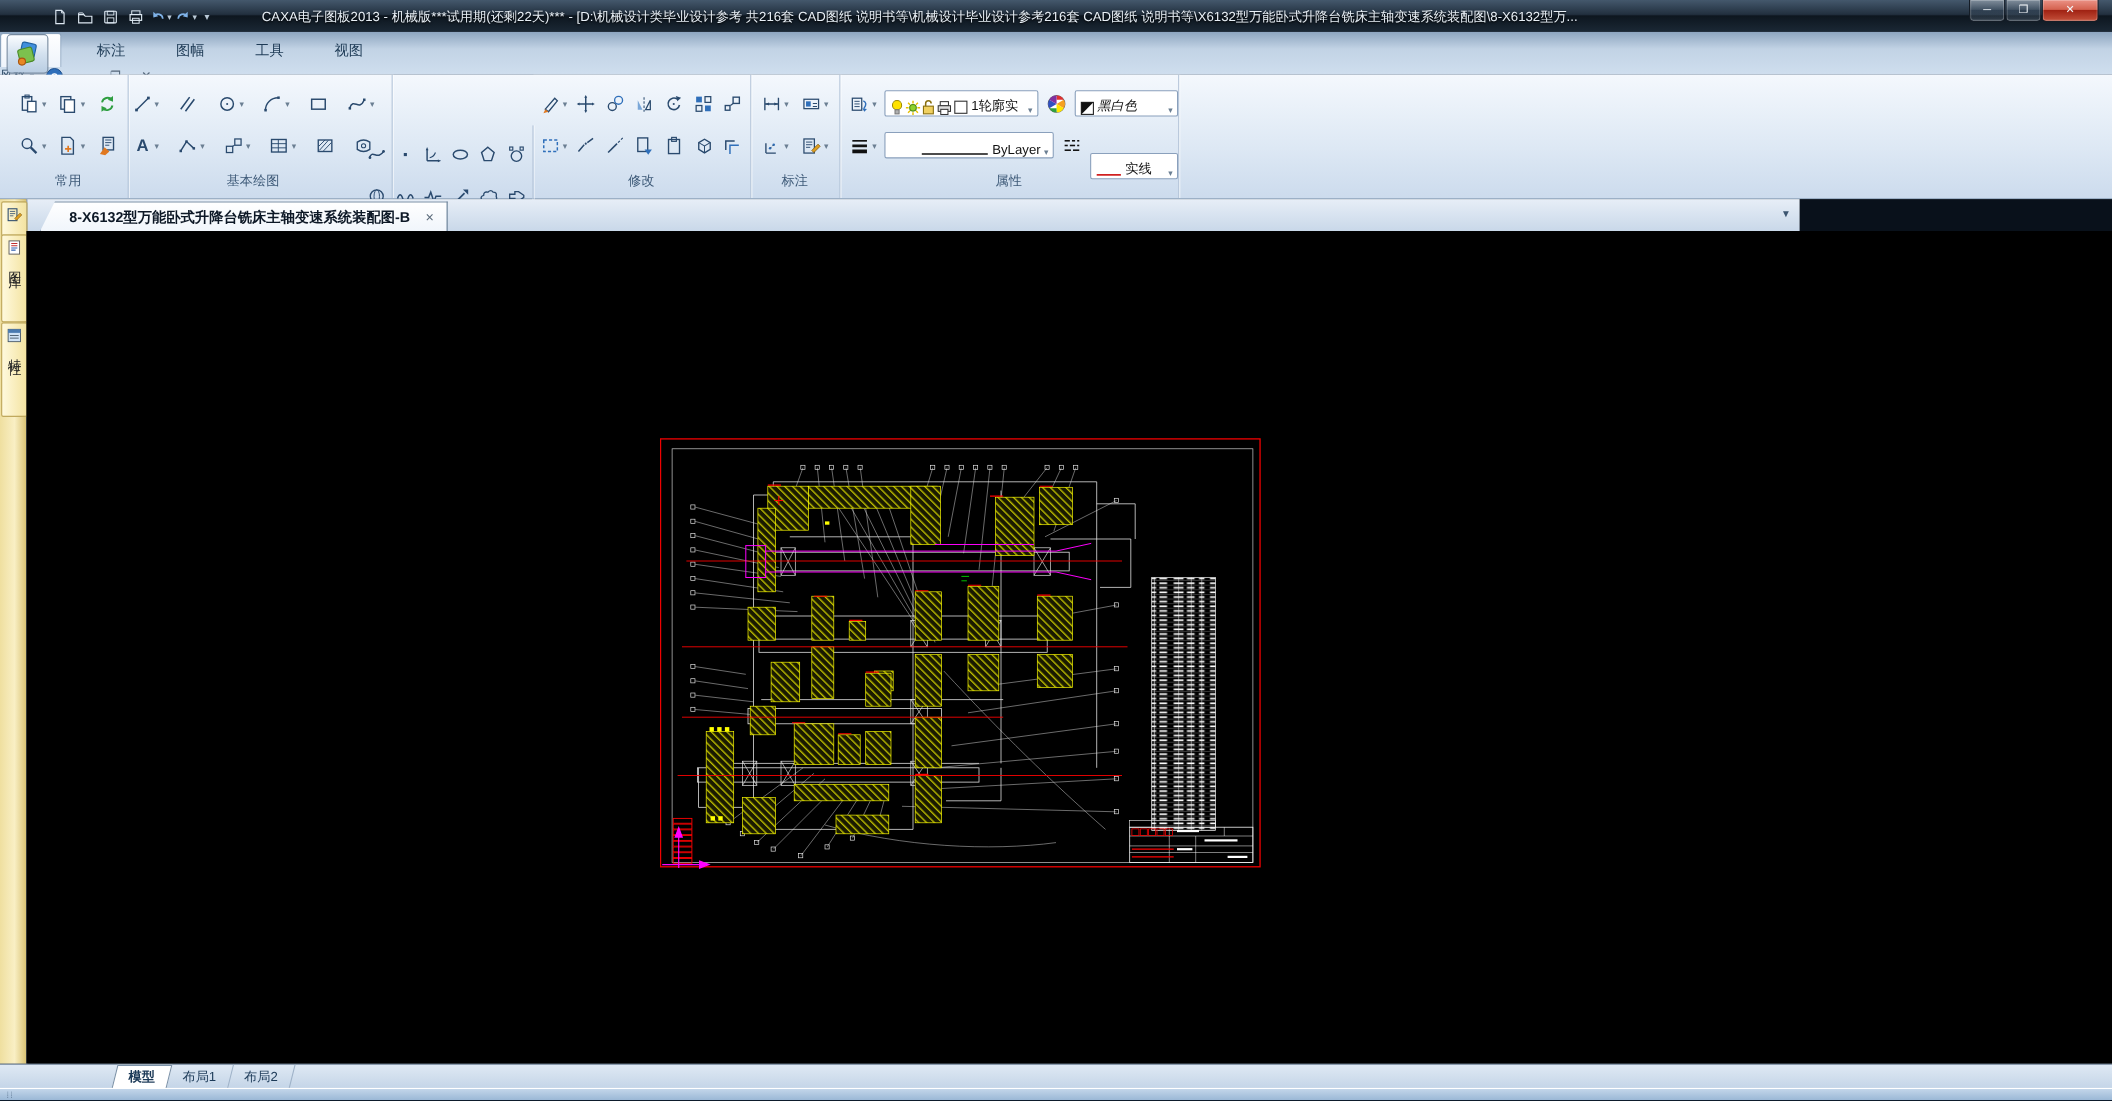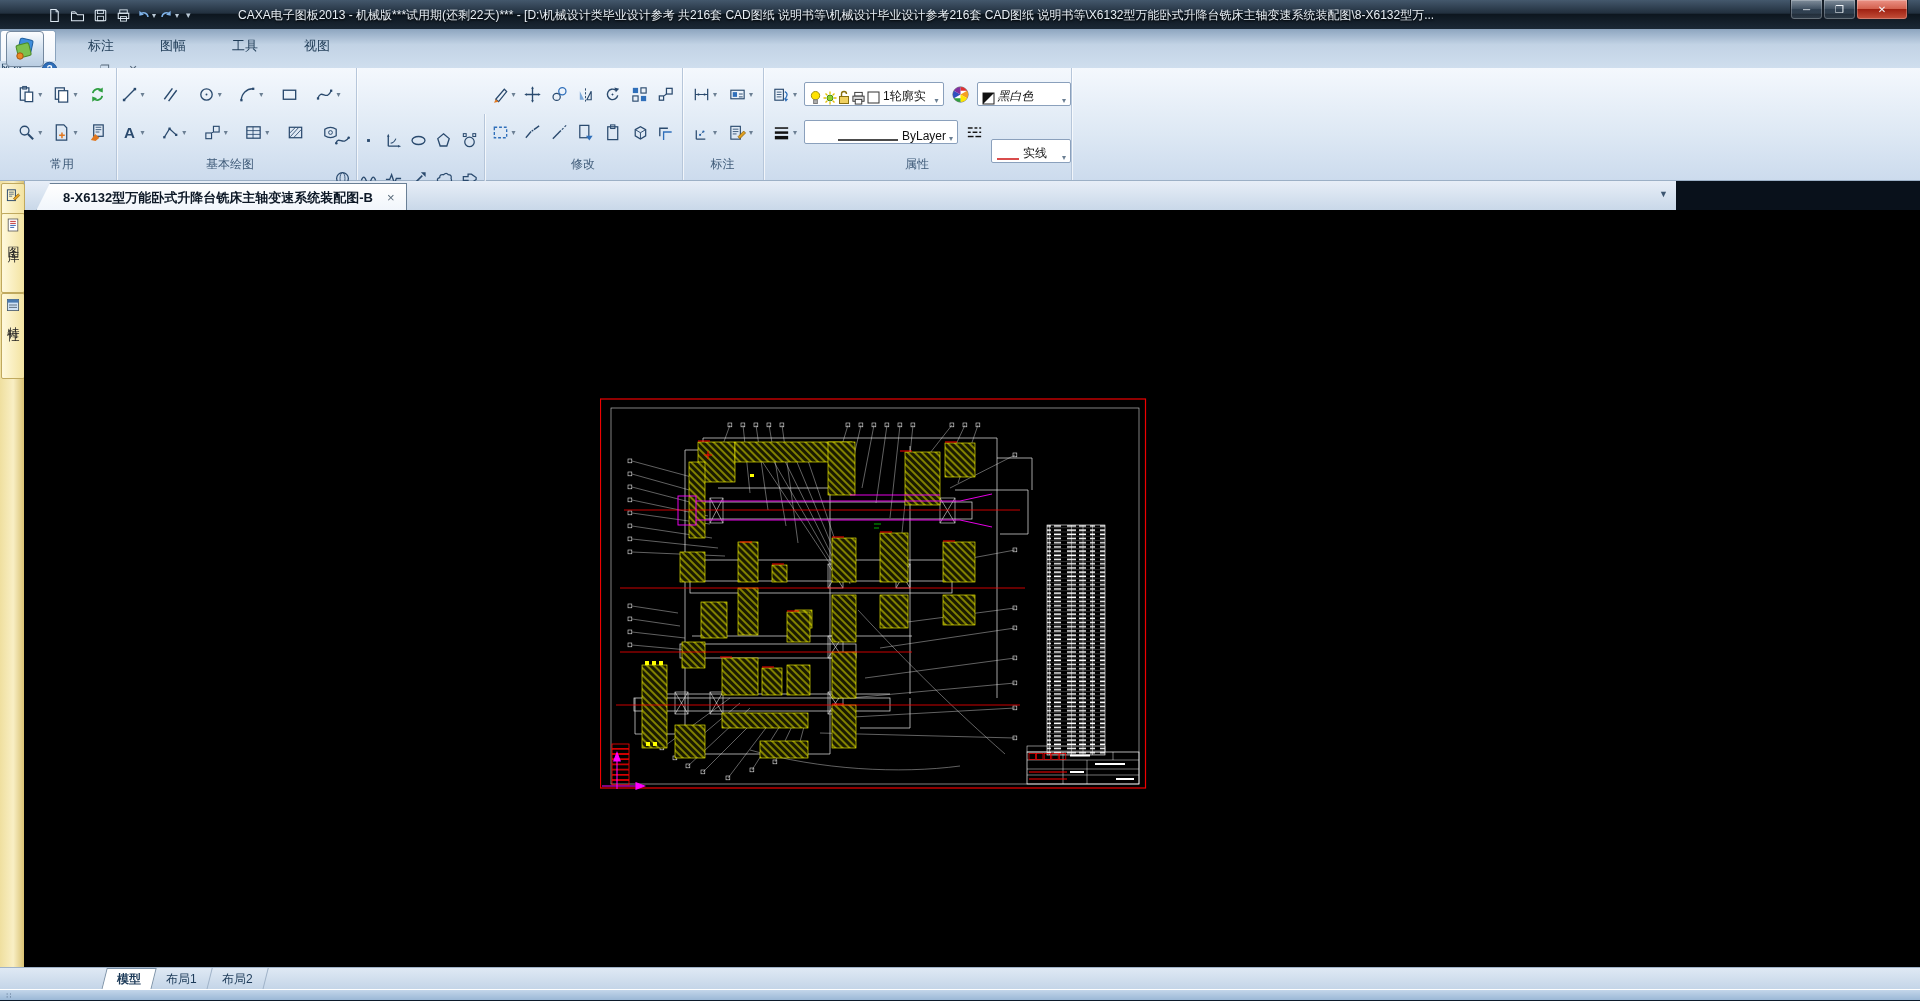--- a/index.html
+++ b/index.html
@@ -58,21 +58,21 @@
     font-size:12px;color:#3e5a78;}
   .rbtn{height:24px;display:flex;align-items:center;justify-content:center;padding:0 1px;border-radius:3px;}
   .rbtn.dd::after{content:"▾";font-size:8px;color:#6b7f93;margin-left:2px;}
   .combo{height:22px;background:#fff;border:1px solid #8aa0bc;border-radius:2px;
     display:flex;align-items:flex-end;padding:0 4px;gap:3px;font-size:12px;color:#111;}
   .combo .carr{margin-left:auto;font-size:8px;color:#6b7f93;}
   .lstate{display:flex;align-items:center;gap:1px;}
 
   
   #doctabbar{left:24px;top:181px;width:1612px;height:29px;
-    background:linear-gradient(#e7eef7,#c9d8e9);border-bottom:1px solid #8aa0b8;padding-left:40px;}
+    background:linear-gradient(#e7eef7,#c9d8e9);border-bottom:1px solid #8aa0b8;}
   #doctab{position:absolute;left:12px;top:2px;height:27px;padding:0 12px 0 26px;
     background:linear-gradient(#ffffff,#f0f5fb);border:1px solid #6a8096;border-bottom:none;
     clip-path:polygon(14px 0,100% 0,100% 100%,0 100%);
     display:flex;align-items:center;gap:14px;font-size:13px;font-weight:bold;color:#0d1826;}
   #doctab .x{font-weight:normal;color:#5a6a7a;font-size:13px;}
   #doctab-dd{position:absolute;right:8px;top:8px;color:#3c5570;font-size:9px;}
 
   
   #leftstrip{left:0;top:181px;width:24px;height:786px;
     background:linear-gradient(90deg,#efdf9f,#f9efc4 55%,#d9c273);border-right:1px solid #9aa7b8;}

